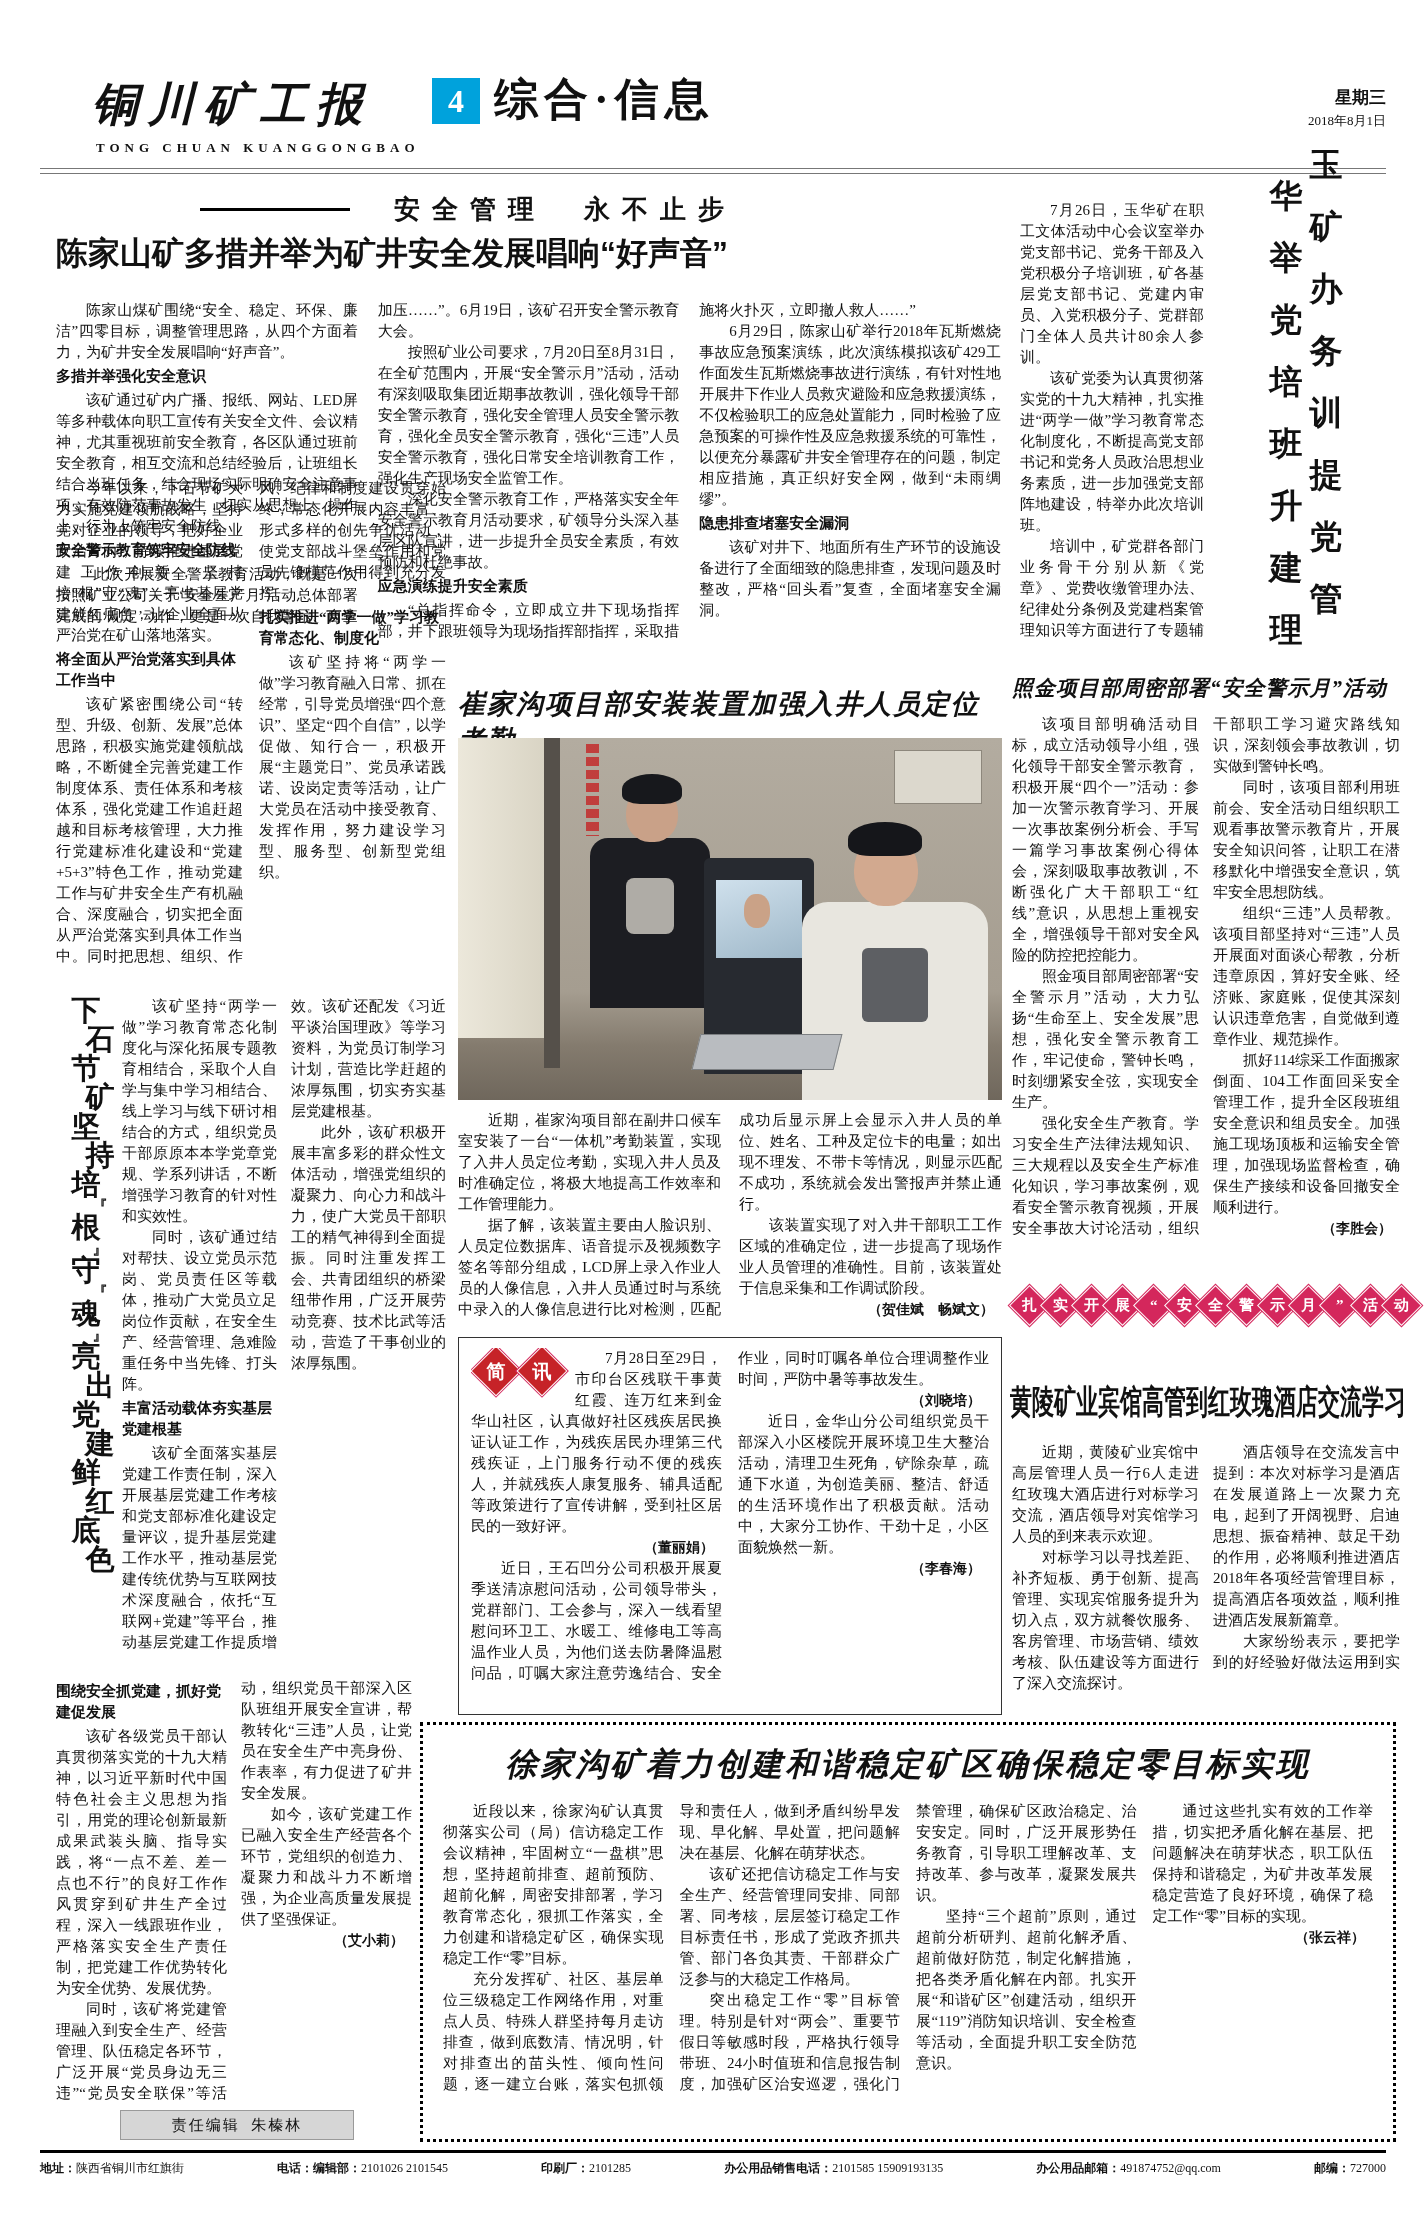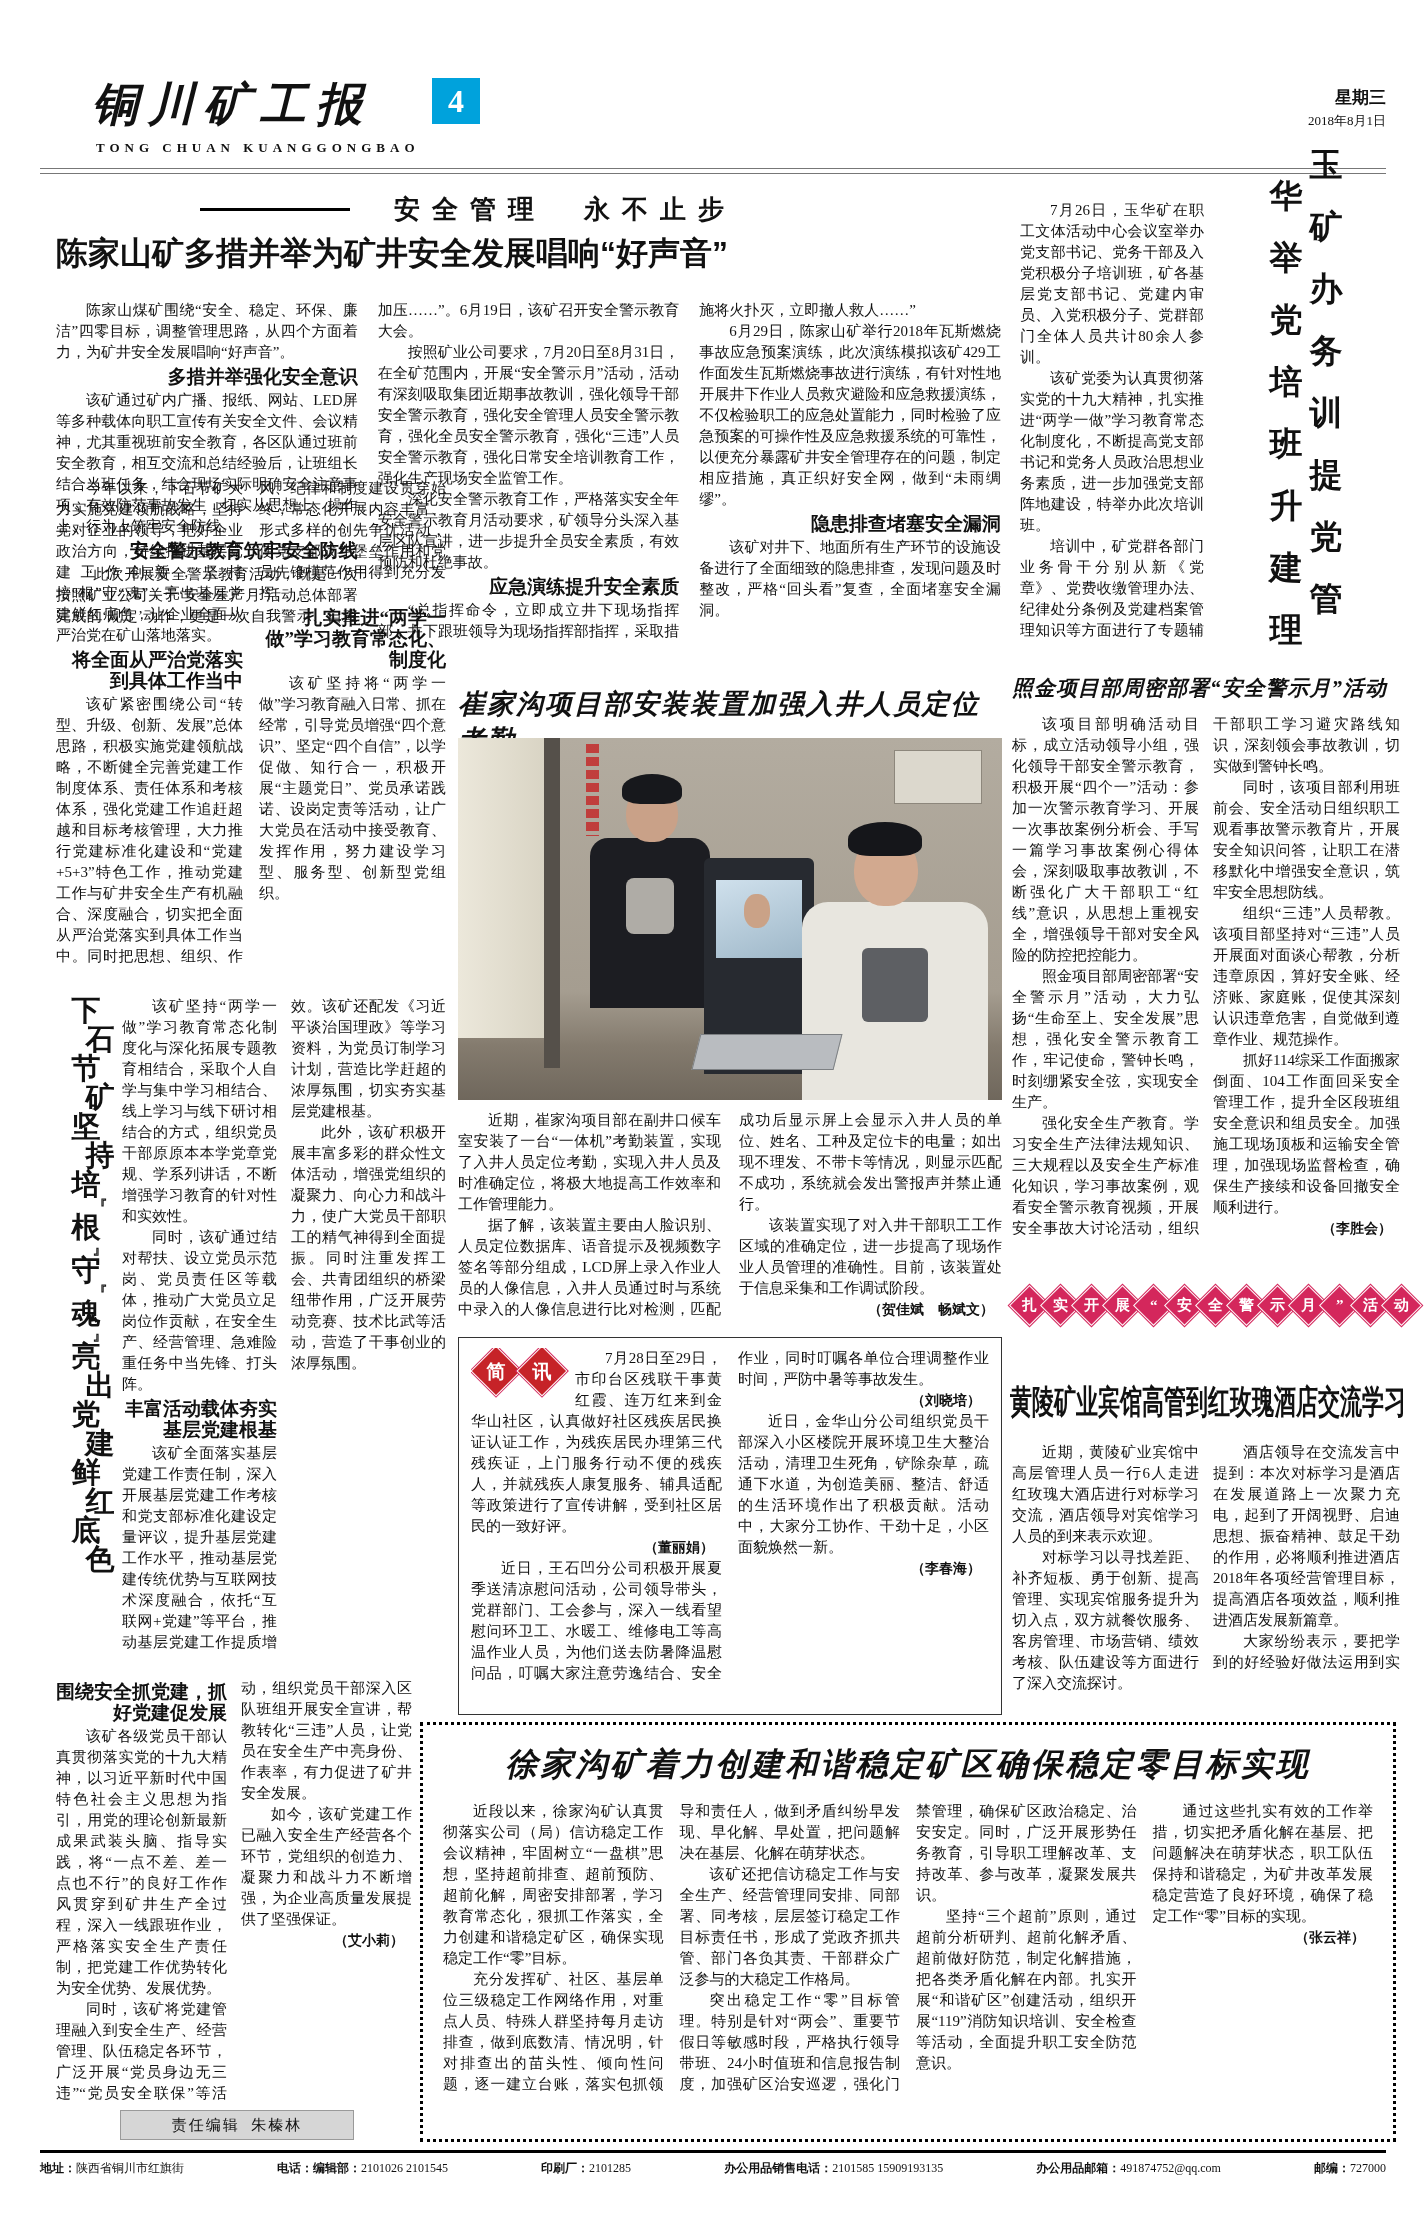--- a/index.html
+++ b/index.html
@@ -13,21 +13,21 @@
   .pagebox{left:432px;top:78px;width:48px;height:46px;background:#00a2dc;color:#fff;
            display:flex;align-items:center;justify-content:center;font-size:32px;font-weight:bold;}
   .section-title{left:494px;top:70px;font-size:44px;font-weight:bold;letter-spacing:6px;}
   .weekday{left:1186px;top:86px;width:200px;text-align:right;font-size:17px;font-weight:bold;}
   .pubdate{left:1186px;top:112px;width:200px;text-align:right;font-size:13px;}
   .dblrule{left:40px;top:168px;width:1346px;height:4px;border-top:1px solid #777;border-bottom:1px solid #777;}
 
   
   .cols{column-fill:auto;text-align:justify;overflow:hidden;font-size:15px;line-height:21px;}
   .para{margin:0;text-indent:2em;}
-  .subhead{margin:3px 0;font-weight:bold;text-align:right;font-size:19px;}
+  .subhead{margin:3px 0;font-weight:bold;text-align:left;font-size:15px;}
   .byline{text-align:right;font-weight:bold;font-size:14px;padding-right:8px;}
 
   
   .kicker{left:200px;top:192px;width:660px;display:flex;align-items:center;}
   .kicker-line{width:150px;height:0;border-top:3px solid #000;margin-right:26px;}
   .kicker-text{font-size:26px;font-weight:bold;letter-spacing:12px;margin-left:18px;}
   .chen-title{left:56px;top:232px;width:945px;font-size:32px;font-weight:900;
               font-family:"Liberation Sans","DejaVu Sans",sans-serif;letter-spacing:0px;}
   .chen-body{left:56px;top:300px;width:945px;height:344px;column-count:3;column-gap:20px;}
 
@@ -98,20 +98,21 @@
   .fseg b{font-weight:bold;}
 </style>
 </head>
 <body>
 
 <div id="page">
 
   <div class="abs masthead">铜川矿工报</div>
   <div class="abs pinyin">TONG CHUAN KUANGGONGBAO</div>
   <div class="abs pagebox">4</div>
+  <div class="abs section-title">综合·信息</div>
   <div class="abs weekday">星期三</div>
   <div class="abs pubdate">2018年8月1日</div>
   <div class="abs dblrule"></div>
 
   <div class="abs kicker">
     <span class="kicker-line"></span>
     <span class="kicker-text">安全管理　永不止步</span>
   </div>
   <h1 class="abs chen-title" style="margin:0">陈家山矿多措并举为矿井安全发展唱响“好声音”</h1>
   <div class="abs cols chen-body">

